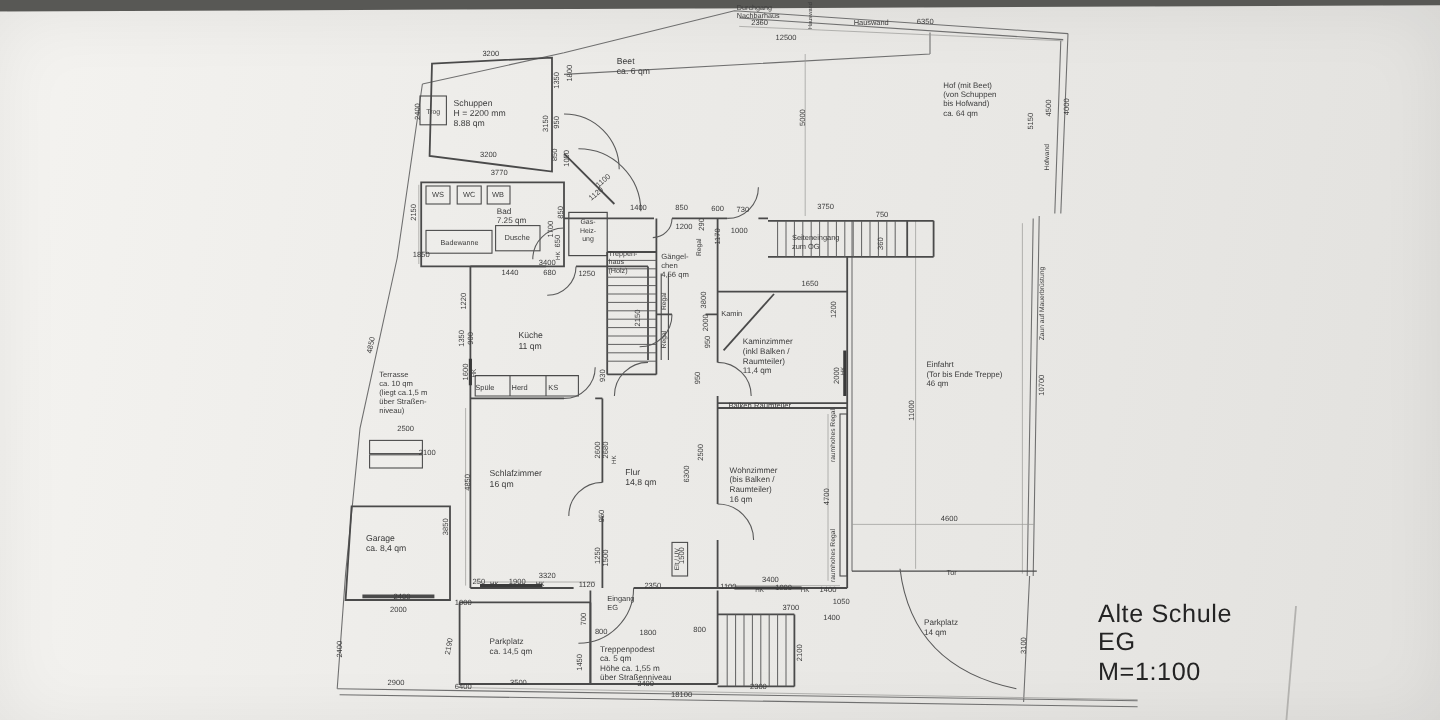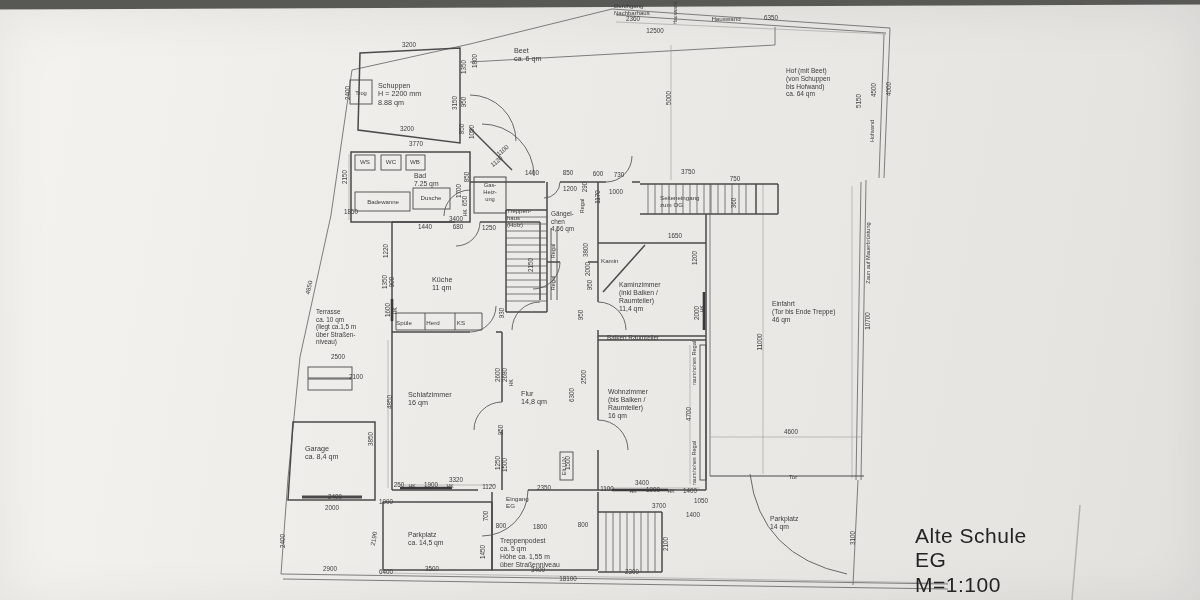--- a/index.html
+++ b/index.html
@@ -4,21 +4,21 @@
 <style>
   html,body{margin:0;padding:0;background:#585855;}
   .photo{position:relative;width:1200px;height:600px;overflow:hidden;background:#585855;
          font-family:"Liberation Sans", sans-serif;}
   .paper{position:absolute;left:-4px;top:7px;width:1210px;height:600px;
          background:linear-gradient(100deg,#f4f3f0 0%,#ecebe8 40%,#e7e6e3 75%,#e2e1de 100%);
          transform:rotate(-0.25deg);
          box-shadow:inset 0 0 60px rgba(0,0,0,0.07);}
   .plan-svg{position:absolute;left:0;top:0;width:1200px;height:600px;}
   .plan-svg text{fill:#3c3c3c;}
-  .title-block{position:absolute;left:915px;top:524px;color:#242424;
+  .title-block{position:absolute;left:915px;top:500px;color:#242424;
          font-size:21px;line-height:1.16;letter-spacing:0.5px;}
 </style>
 </head>
 <body>
 
 <div class="photo">
   <div class="paper"></div>
 
   <svg class="plan-svg" viewBox="0 0 1200 600">
 

